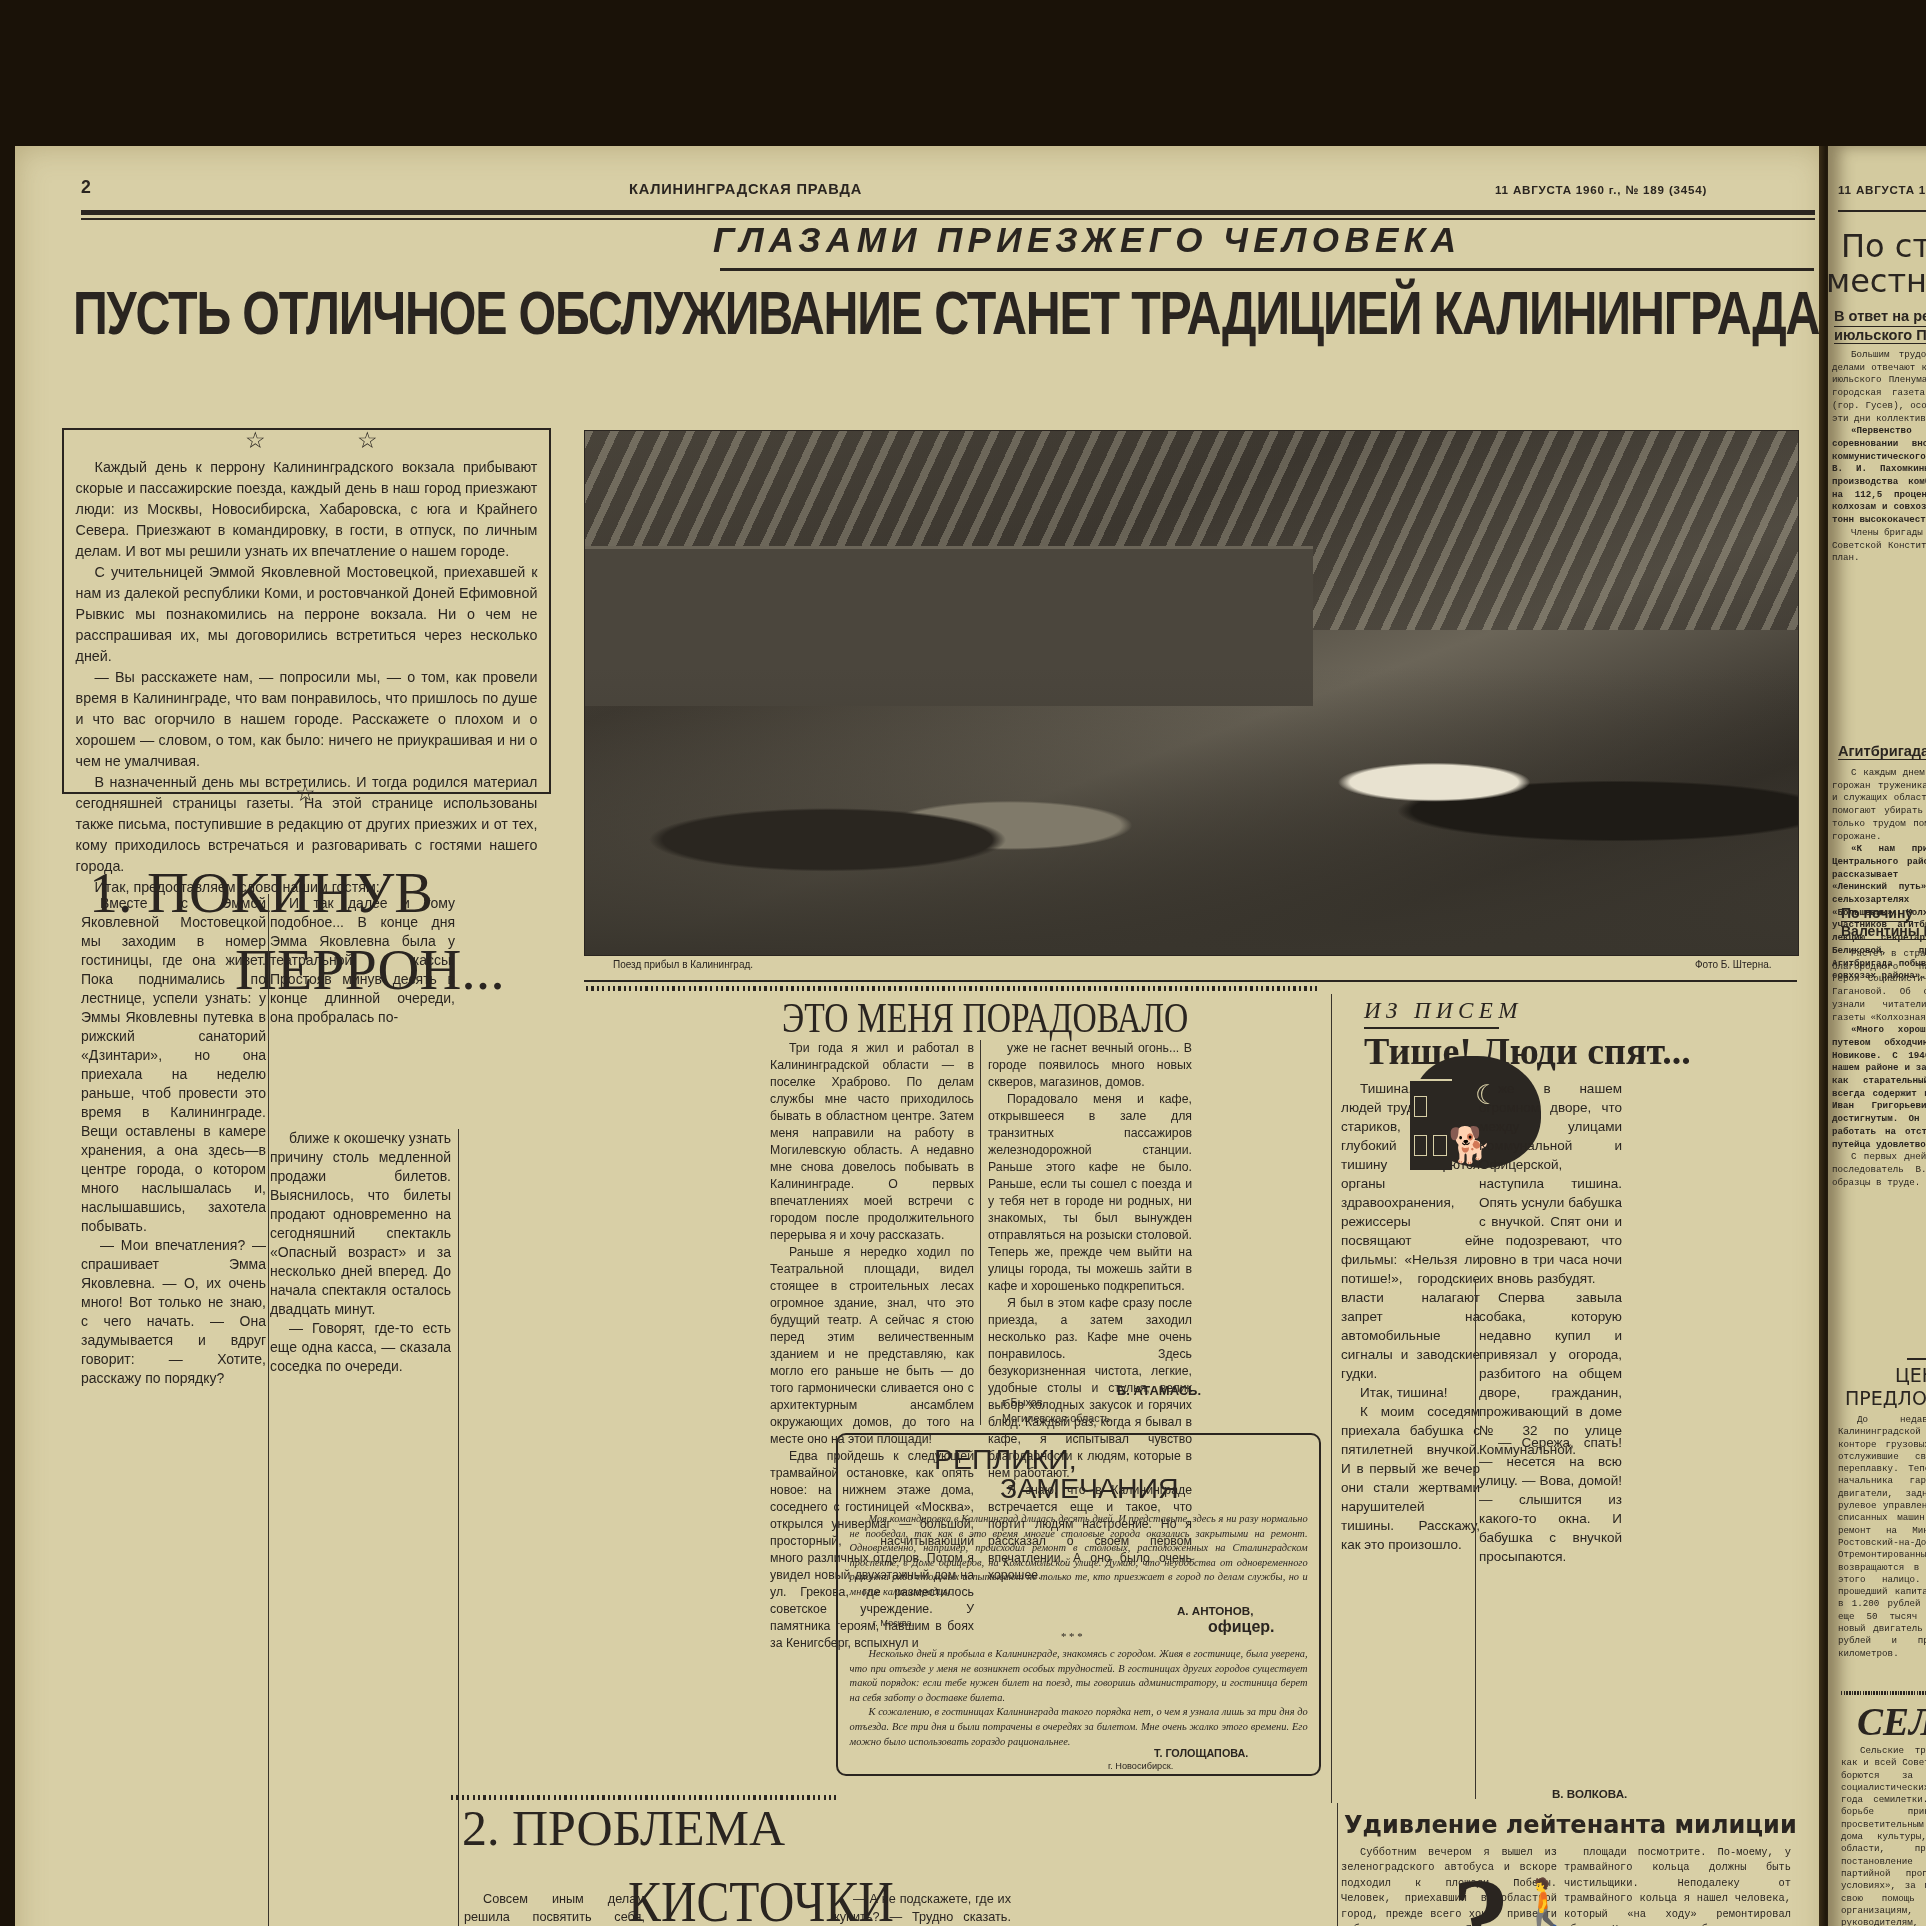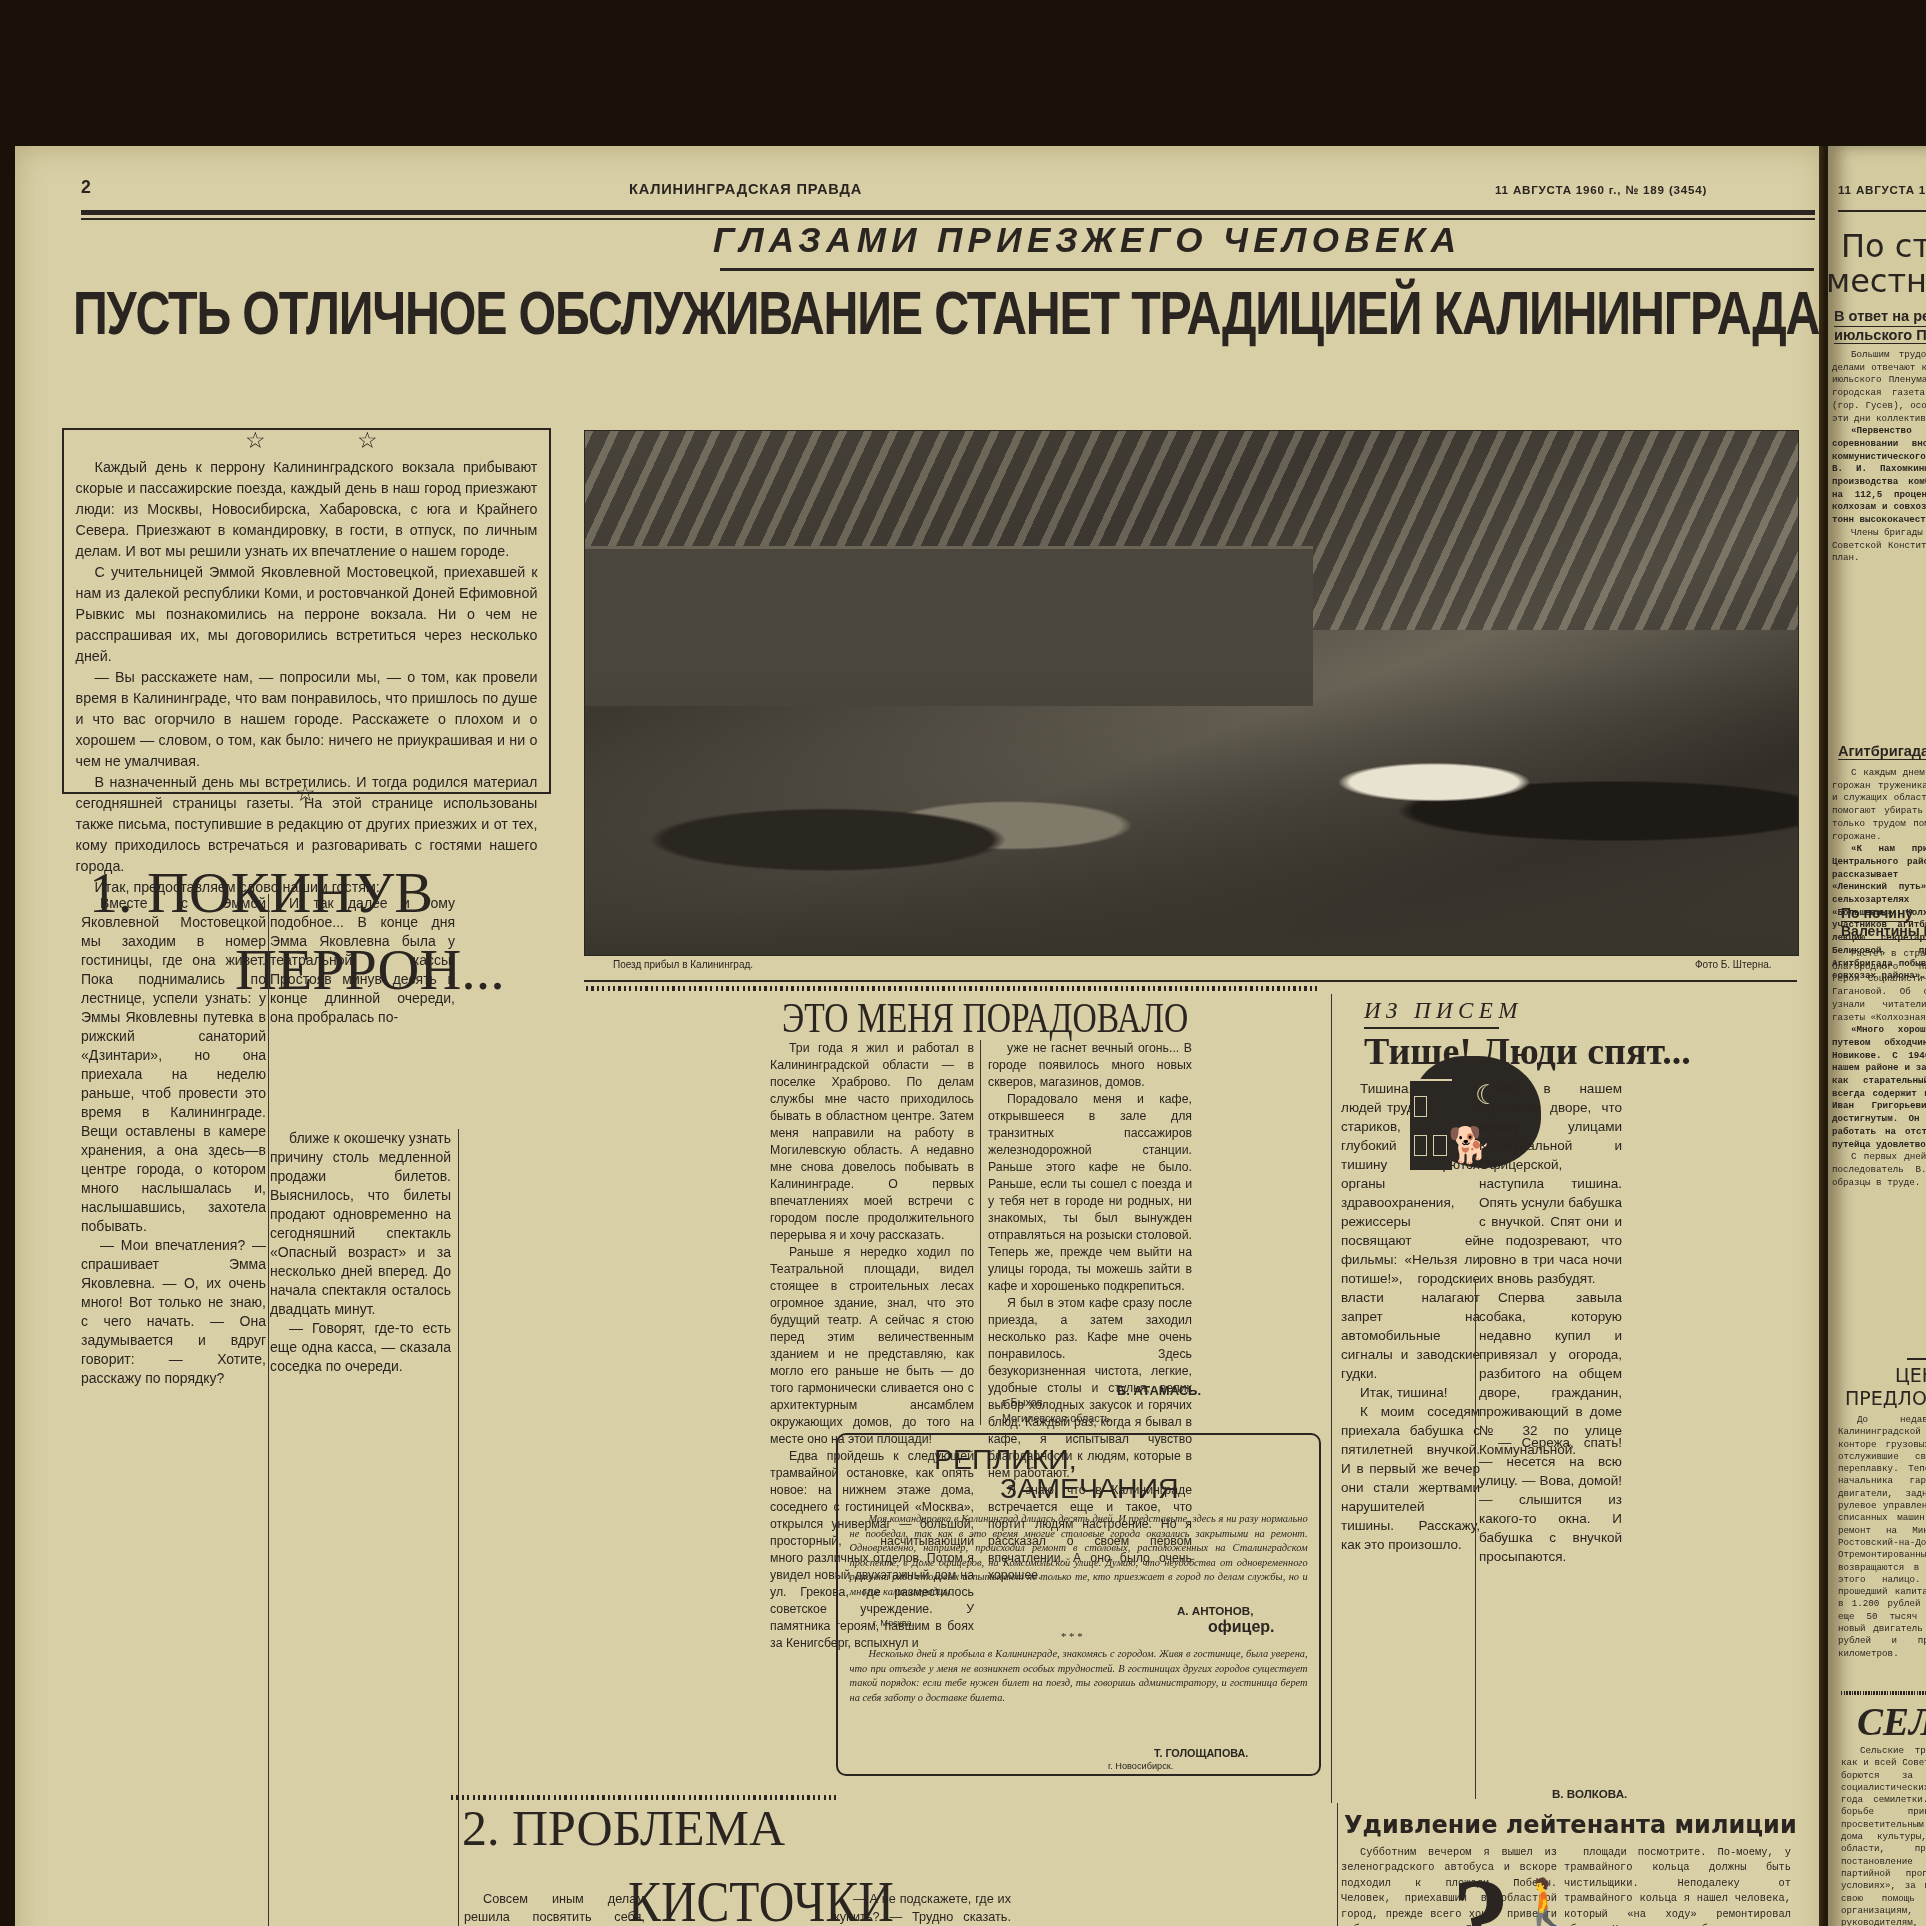--- a/index.html
+++ b/index.html
@@ -158,20 +158,21 @@
   <div class="abs" style="left:162px;top:37px;font-size:28.5px;font-family:'Liberation Sans',sans-serif;">ЗАМЕЧАНИЯ</div>
   <div class="abs body-text italic" style="left:11.6px;top:77px;width:458px;font-size:10.4px;line-height:14.6px;">
     <p>Моя командировка в Калининград длилась десять дней. И представьте, здесь я ни разу нормально не пообедал, так как в это время многие столовые города оказались закрытыми на ремонт. Одновременно, например, происходил ремонт в столовых, расположенных на Сталинградском проспекте, в Доме офицеров, на Комсомольской улице. Думаю, что неудобства от одновременного ремонта ряда столовых испытывают не только те, кто приезжает в город по делам службы, но и многие калининградцы.</p>
   </div>
   <div class="abs sans-bold" style="left:339px;top:169px;font-size:11.6px;">А. АНТОНОВ,</div>
   <div class="abs sans-bold" style="left:370px;top:183px;font-size:16px;">офицер.</div>
   <div class="abs" style="left:35px;top:183px;font-size:9.2px;font-family:'Liberation Sans',sans-serif;">г. Москва.</div>
   <div class="abs" style="left:223px;top:195px;font-size:10.8px;">* * *</div>
   <div class="abs body-text italic" style="left:11.6px;top:212px;width:458px;font-size:10.4px;line-height:14.6px;">
     <p>Несколько дней я пробыла в Калининграде, знакомясь с городом. Живя в гостинице, была уверена, что при отъезде у меня не возникнет особых трудностей. В гостиницах других городов существует такой порядок: если тебе нужен билет на поезд, ты говоришь администратору, и гостиница берет на себя заботу о доставке билета.</p>
+    <p>К сожалению, в гостиницах Калининграда такого порядка нет, о чем я узнала лишь за три дня до отъезда. Все три дня и были потрачены в очередях за билетом. Мне очень жалко этого времени. Его можно было использовать гораздо рациональнее.</p>
   </div>
   <div class="abs sans-bold" style="left:316px;top:312px;font-size:10.8px;text-align:center;">Т. ГОЛОЩАПОВА.</div>
   <div class="abs" style="left:270px;top:326px;font-size:9.2px;font-family:'Liberation Sans',sans-serif;">г. Новосибирск.</div>
 </div>
 
 <div class="abs wavy" style="left:451px;top:1795px;width:385px;"></div>
 <div class="abs" style="left:462px;top:1799px;font-size:50px;font-family:'Liberation Serif',serif;">2. ПРОБЛЕМА</div>
 <div class="abs headline-cond" style="left:628px;top:1868px;font-size:58px;font-family:'Liberation Serif',serif;font-weight:normal;transform:scaleX(.85);">КИСТОЧКИ</div>
 <div class="abs body-text narrow" style="left:464px;top:1891px;width:181px;font-size:12.7px;line-height:17.7px;">
   <p>Совсем иным делам решила посвятить себя, приехав в Калининград, Доня Ефимовна Рывкис. Придирчиво осмотрев квартиру, мебель и вещи дочери, она установила следующее: большая кукла внучки нуждается в починке, электробритва зятя требует ремонта, двери и окна в квартире следует немедленно перекрасить.</p>

